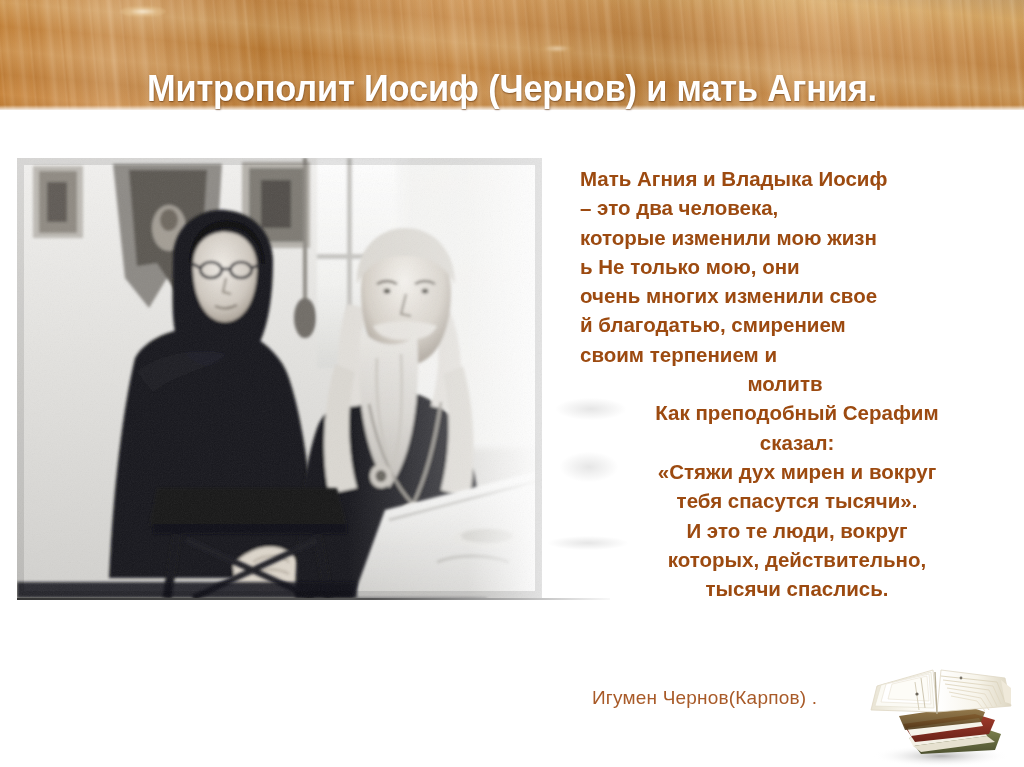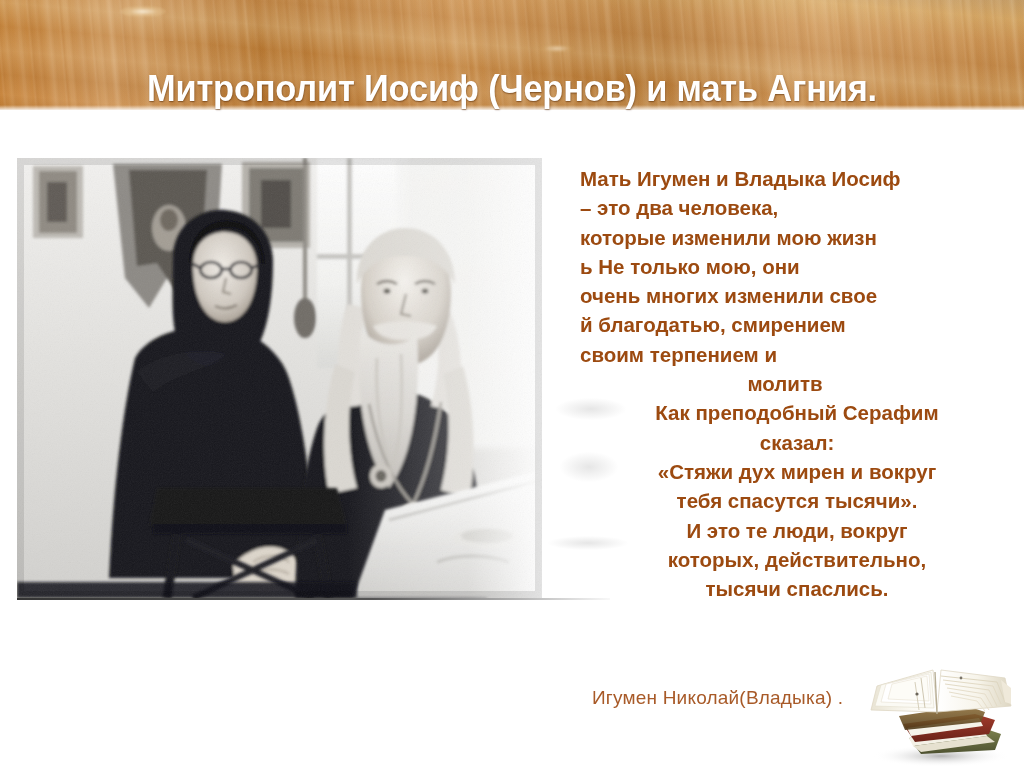--- a/index.html
+++ b/index.html
@@ -433,38 +433,38 @@
       <rect x="0" y="0" width="525" height="440" fill="none" stroke="rgba(0,0,0,0.10)" stroke-width="14"></rect>
     </svg>
   </div>
   <div id="photo-baseline"></div>
 
   <div class="smudge" style="left:556px; top:398px; width:70px; height:22px;"></div>
   <div class="smudge" style="left:560px; top:452px; width:58px; height:30px;"></div>
   <div class="smudge" style="left:548px; top:536px; width:80px; height:14px;"></div>
 
   <div id="quote-block">
-    <p class="q-para left">Мать Игумен и Владыка Иосиф
+    <p class="q-para left">Мать Агния и Владыка Иосиф
 – это два человека,
 которые изменили мою жизн
 ь Не только мою, они
 очень многих изменили свое
 й благодатью, смирением
 своим терпением и</p>
     <p class="q-para right">молитв</p>
     <p class="q-para center">Как преподобный Серафим
 сказал:
 «Стяжи дух мирен и вокруг
 тебя спасутся тысячи».
 И это те люди, вокруг
 которых, действительно,
 тысячи спаслись.</p>
   </div>
 
-  <div id="attribution">Игумен Николай(Владыка) .</div>
+  <div id="attribution">Игумен Чернов(Карпов) .</div>
 
   <div id="books-image">
     <svg viewBox="0 0 170 108" xmlns="http://www.w3.org/2000/svg">
       <defs>
         <linearGradient id="pgL" x1="0" y1="0" x2="1" y2="0">
           <stop offset="0%" stop-color="#e9e4d4"></stop>
           <stop offset="60%" stop-color="#fbf9f2"></stop>
           <stop offset="100%" stop-color="#ffffff"></stop>
         </linearGradient>
         <linearGradient id="pgR" x1="0" y1="0" x2="1" y2="0">

